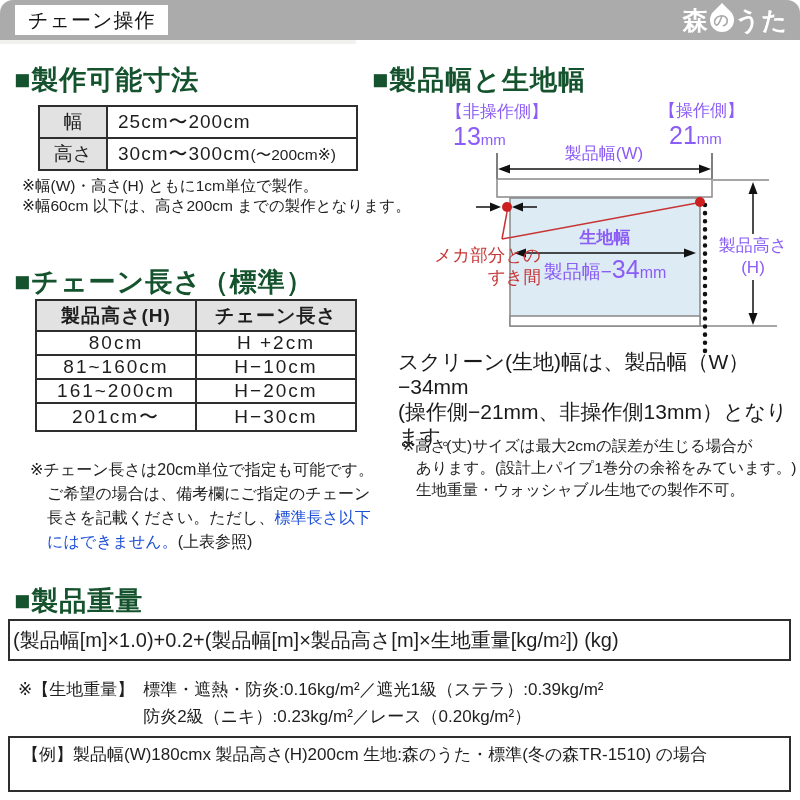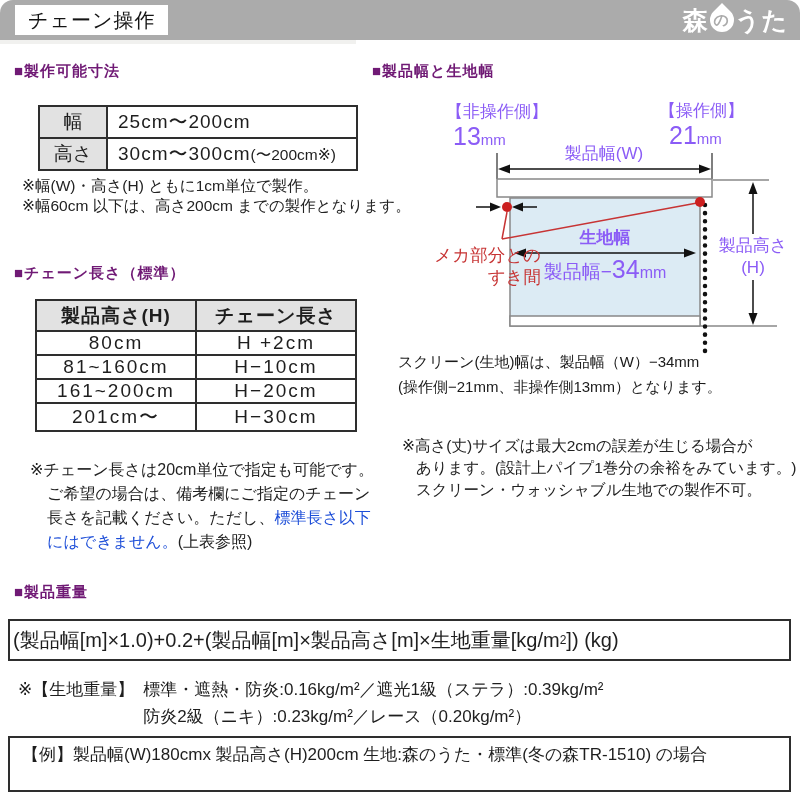--- a/index.html
+++ b/index.html
@@ -12,21 +12,21 @@
   .topbar-shadow { position:absolute; left:0; top:40px; width:356px; height:4px; background:#f1f1ef; }
   .mode-label { position:absolute; left:15px; top:5px; height:30px; background:#fff; color:#141414;
     font-size:20px; letter-spacing:1px; display:flex; align-items:center; padding:0 13px; font-weight:500; }
   .brand { position:absolute; right:12px; top:5px; height:30px; display:flex; align-items:center;
     color:#fff; font-size:25px; font-weight:bold; letter-spacing:1px; }
   .leaf { width:24px; height:24px; background:#fff; border-radius:0 50% 50% 50%;
     transform:rotate(45deg); display:inline-flex; align-items:center; justify-content:center; margin:0 1px; }
   .leaf span { transform:rotate(-45deg); color:#ababab; font-size:15px; font-weight:bold; }
 
   
-  .h-sec { position:absolute; font-size:15px; font-weight:bold; color:#701a75; letter-spacing:1px; }
+  .h-sec { position:absolute; font-size:27px; font-weight:bold; color:#14532d; letter-spacing:1px; }
 
   
   table { border-collapse:collapse; }
   td,th { border:2px solid #2e2e2e; }
 
   .t-dims { position:absolute; left:38px; top:105px; }
   .t-dims th { width:68px; height:32px; background:#e2e2e2; font-size:19px; font-weight:normal; }
   .t-dims td { width:250px; font-size:19px; padding-left:10px; letter-spacing:1px; }
   .t-dims td .small { font-size:15.5px; letter-spacing:0; }
 
@@ -52,21 +52,21 @@
   .lbl-op-val { left:299px; top:26px; }
   .lbl-pw { left:159px; top:47px; width:150px; text-align:center; }
   .lbl-fw { left:140px; top:131px; width:190px; text-align:center;font-weight:bold; }
   .lbl-ff { left:140px; top:160px; width:190px; text-align:center; }
   .lbl-ff .ff-pre { font-size:19px; }
   .lbl-ff .ff-val { font-size:25px; }
   .lbl-ff .ff-unit { font-size:16px; }
   .lbl-ph { left:348px; top:139px; width:70px; text-align:center; background:#fff; line-height:22px; padding:1px 0; }
   .lbl-mecha { left:25px; top:149px; width:110px; text-align:right; color:#c73434; line-height:22px; font-size:17.5px;margin-left:36px; }
 
-  .desc { position:absolute; left:398px; top:349px; font-size:15px; line-height:25px; color:#1a1a1a; }
+  .desc { position:absolute; left:398px; top:349px; font-size:21px; line-height:25px; color:#1a1a1a; }
   .notes3 { position:absolute; left:402px; top:435px; font-size:15.5px; line-height:22px; color:#222; }
   .notes3 .ind { padding-left:14px; }
 
   
   .formula-box { position:absolute; left:8px; top:619px; width:783px; height:42px; border:2px solid #2e2e2e;
     display:flex; align-items:center; padding-left:3px; font-size:20px; letter-spacing:0; white-space:nowrap; }
   .formula-box sup { font-size:12px; }
   .fw-note { position:absolute; left:18px; top:676px; font-size:17px; line-height:27px; display:flex; }
   .fw-note .lbl { white-space:nowrap; margin-right:9px; }
   .example-box { position:absolute; left:8px; top:736px; width:783px; height:56px; border:2px solid #2e2e2e;
@@ -195,21 +195,21 @@
     </div>
   </div>
 
   <div class="desc">
     <div>スクリーン(生地)幅は、製品幅（W）−34mm</div>
     <div>(操作側−21mm、非操作側13mm）となります。</div>
   </div>
   <div class="notes3">
     <div>※高さ(丈)サイズは最大2cmの誤差が生じる場合が</div>
     <div class="ind">あります。(設計上パイプ1巻分の余裕をみています。)</div>
-    <div class="ind">スクリーン・ウォッシャブル生地での製作不可。</div>
+    <div class="ind">生地重量・ウォッシャブル生地での製作不可。</div>
   </div>
 
   <div class="h-sec" style="left:14px; top:583px;">■製品重量</div>
   <div class="formula-box">
       <span>(製品幅[m]×1.0)+0.2+(製品幅[m]×製品高さ[m]×生地重量[kg/m</span>
       <sup>2</sup>
       <span>]) (kg)</span>
     </div>
 
   <div class="fw-note">

